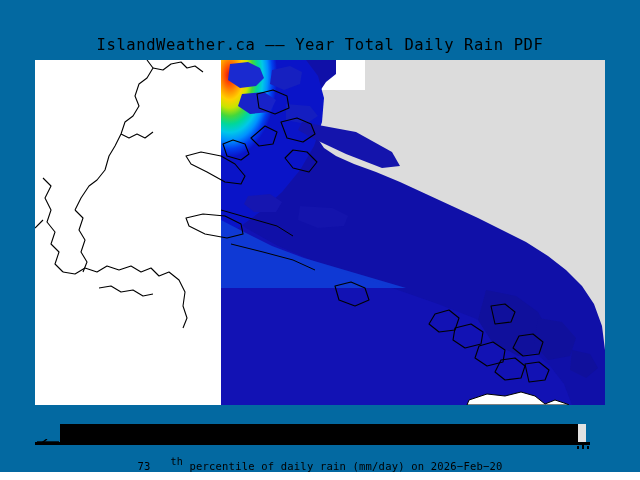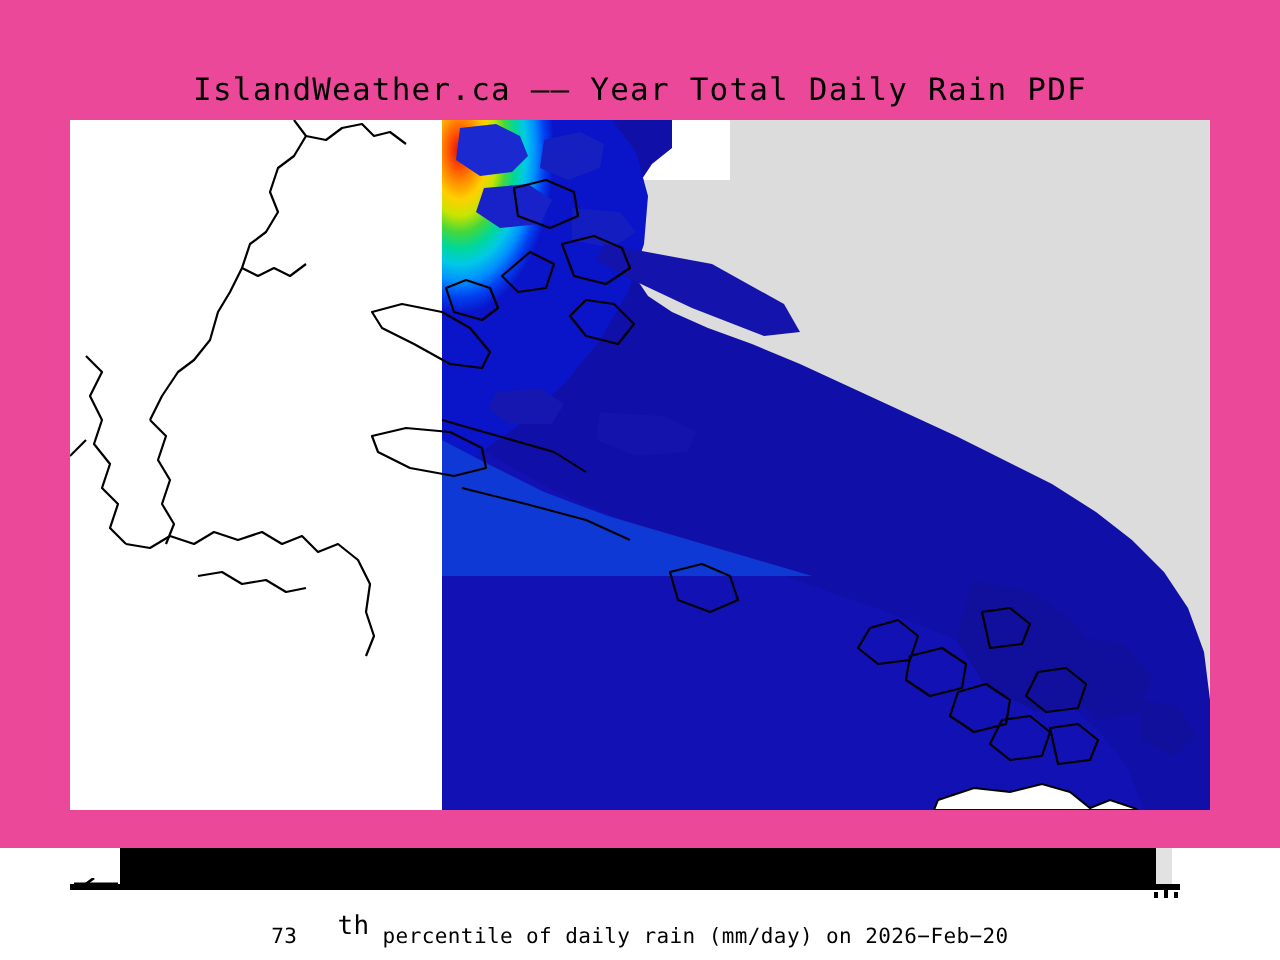--- a/index.html
+++ b/index.html
@@ -2,21 +2,21 @@
 <html><head>
 <meta charset="utf-8">
 <title>IslandWeather.ca Rain PDF</title>
 <style>
   html,body{margin:0;padding:0;background:#ffffff;}
   body{
     width:640px;height:480px;position:relative;overflow:hidden;
     font-family:"DejaVu Sans Mono","Liberation Mono",monospace;
     background:#ffffff;
   }
-  #root{position:absolute;left:0;top:0;width:640px;height:424px;background:#ec4899;}
+  #root{position:absolute;left:0;top:0;width:640px;height:472px;background:#0369a1;}
 
   
   .title{
     position:absolute;left:0;top:36px;width:640px;
     text-align:center;
     font-family:"DejaVu Sans Mono","Liberation Mono",monospace;
     font-size:15.5px;letter-spacing:0.6px;color:#000;
     white-space:pre;
   }
 
@@ -67,21 +67,21 @@
   .cbar-arrow-right{
     position:absolute;left:540px;top:26px;width:24px;height:6px;
   }
 
   
   .caption{
     position:absolute;left:0;top:456px;width:640px;text-align:center;
     font-family:"DejaVu Sans Mono","Liberation Mono",monospace;
     font-size:10.5px;color:#000;letter-spacing:0.2px;white-space:pre;
   }
-  .caption sup{font-size:13px;vertical-align:super;padding-left:20px;}
+  .caption sup{font-size:10px;vertical-align:super;padding-left:20px;}
   .cap-seg{display:inline;}
 </style>
 </head>
 <body>
 
 <div id="root">
 
   <div class="title">IslandWeather.ca —— Year Total Daily Rain PDF</div>
 
   <div class="map-panel">

